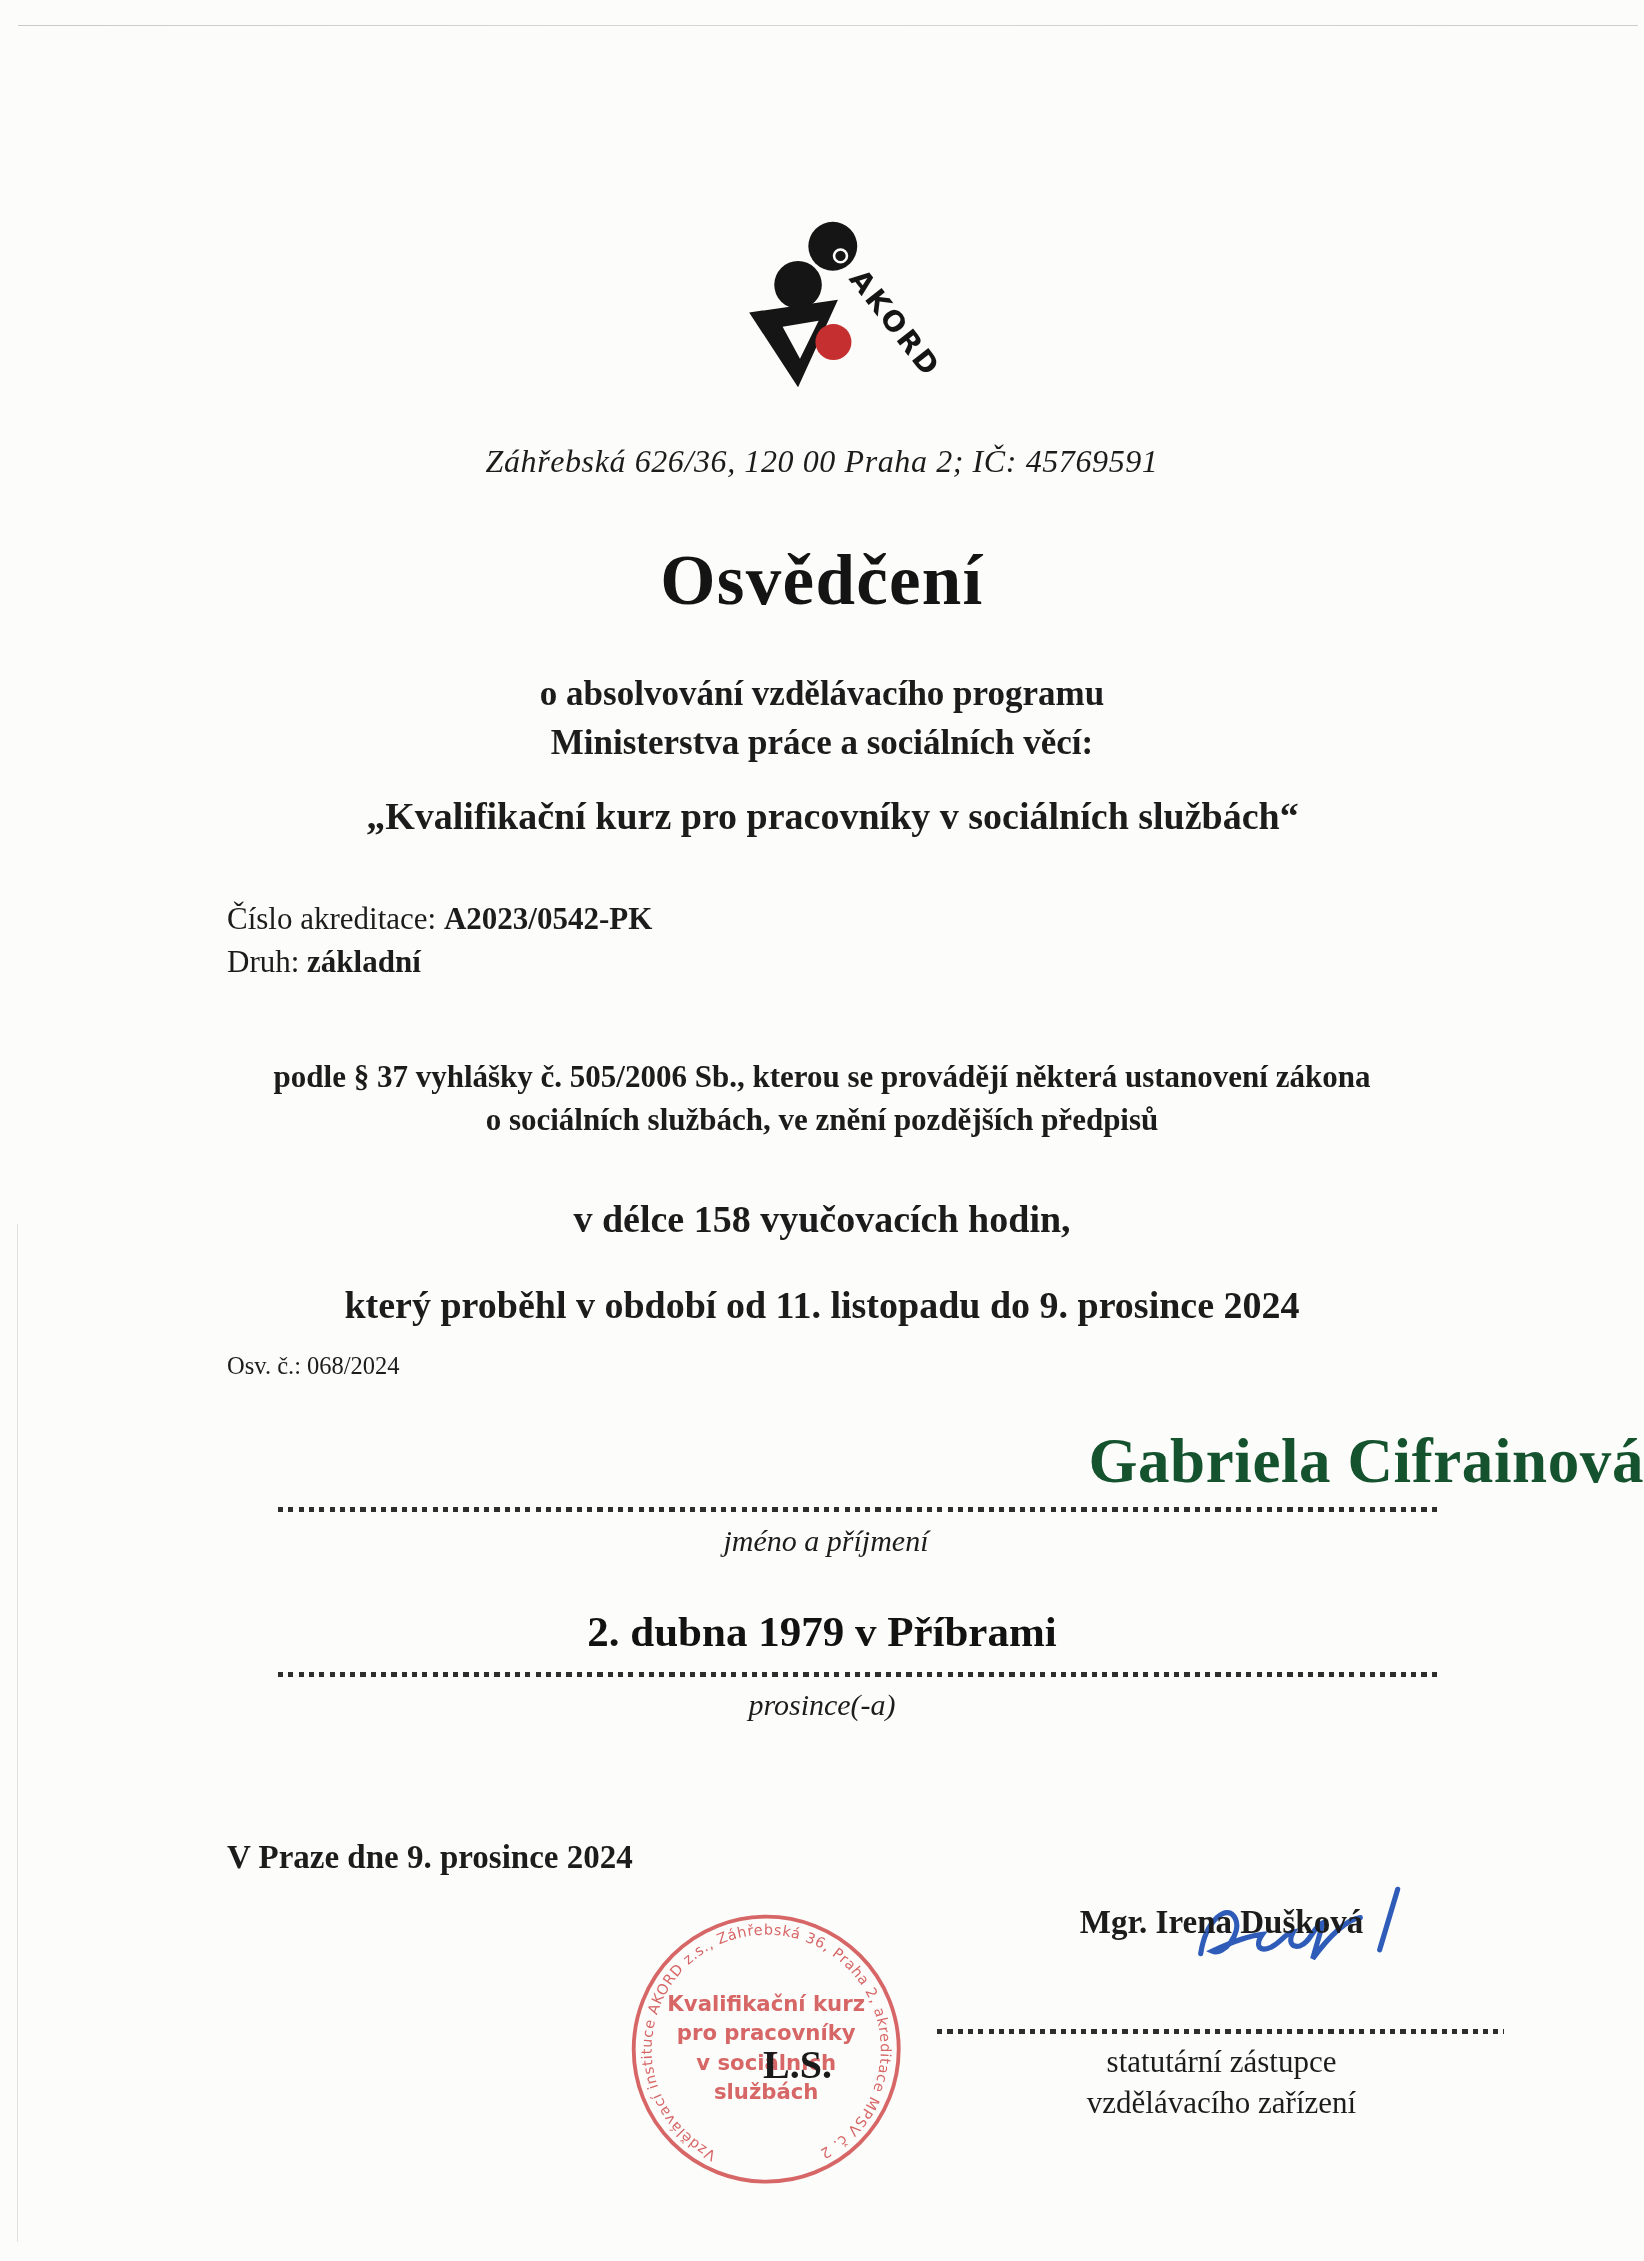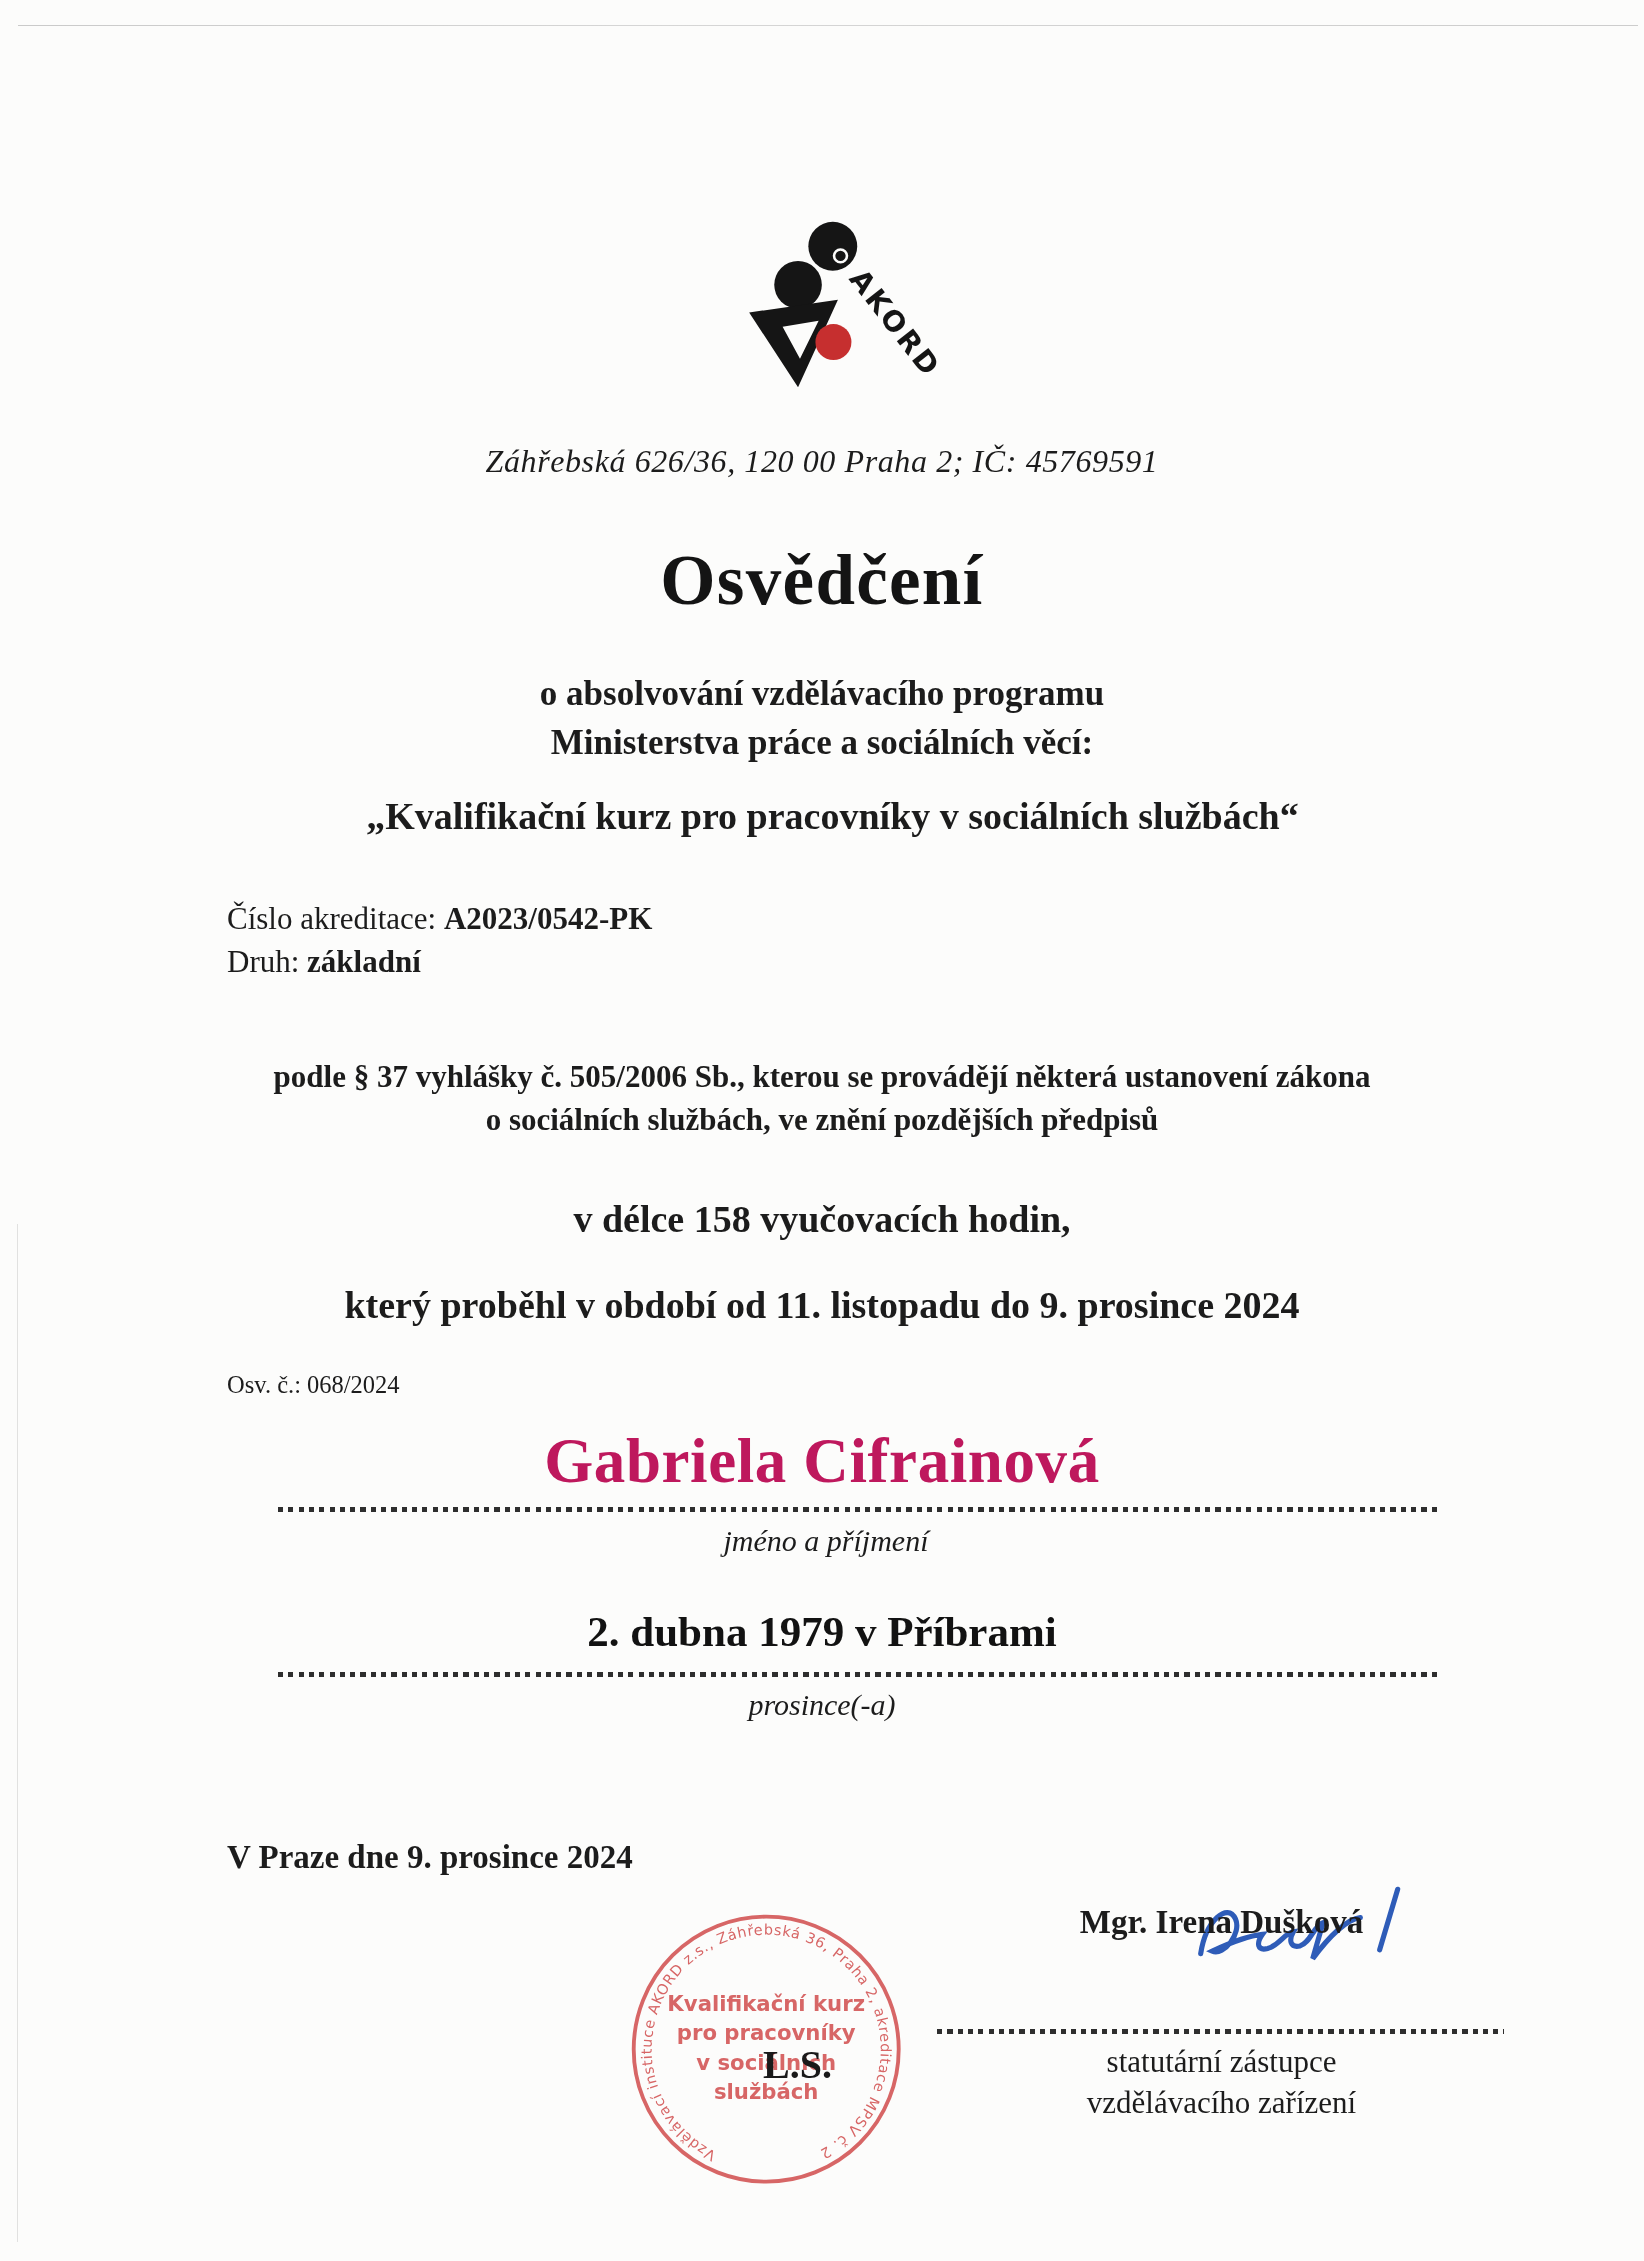--- a/index.html
+++ b/index.html
@@ -31,23 +31,23 @@
   .subtitle{top:669px;font-size:35px;font-weight:bold;line-height:49px;}
   .course{top:794px;font-size:38px;font-weight:bold;padding-left:21px;}
 
   .details{left:227px;top:897px;font-size:31px;line-height:43px;}
   .details .val{font-weight:bold;}
 
   .legal{top:1055px;font-size:31px;font-weight:bold;line-height:43px;}
   .duration{top:1197px;font-size:38px;font-weight:bold;}
   .period{top:1283px;font-size:38px;font-weight:bold;}
 
-  .osvnum{left:227px;top:1352px;font-size:24.5px;margin-top:19px;}
+  .osvnum{left:227px;top:1352px;font-size:24.5px;}
 
-  .holder{top:1425px;font-size:63px;font-weight:bold;letter-spacing:0.6px;color:#be185d;}
+  .holder{top:1425px;font-size:63px;font-weight:bold;letter-spacing:0.6px;color:#14532d;text-align:right;}
   .dotted{
     height:4.5px;
     background:repeating-linear-gradient(90deg,#2e2e2e 0 5.2px,transparent 5.2px 10.3px);
   }
   .dot1{left:278px;width:1163px;top:1507px;}
   .caption1{top:1524px;font-size:30px;font-style:italic;padding-left:8px;}
 
   .birth{top:1607px;font-size:43px;font-weight:bold;color:#121212;}
   .dot2{left:278px;width:1163px;top:1672px;}
   .caption2{top:1688px;font-size:30px;font-style:italic;}

